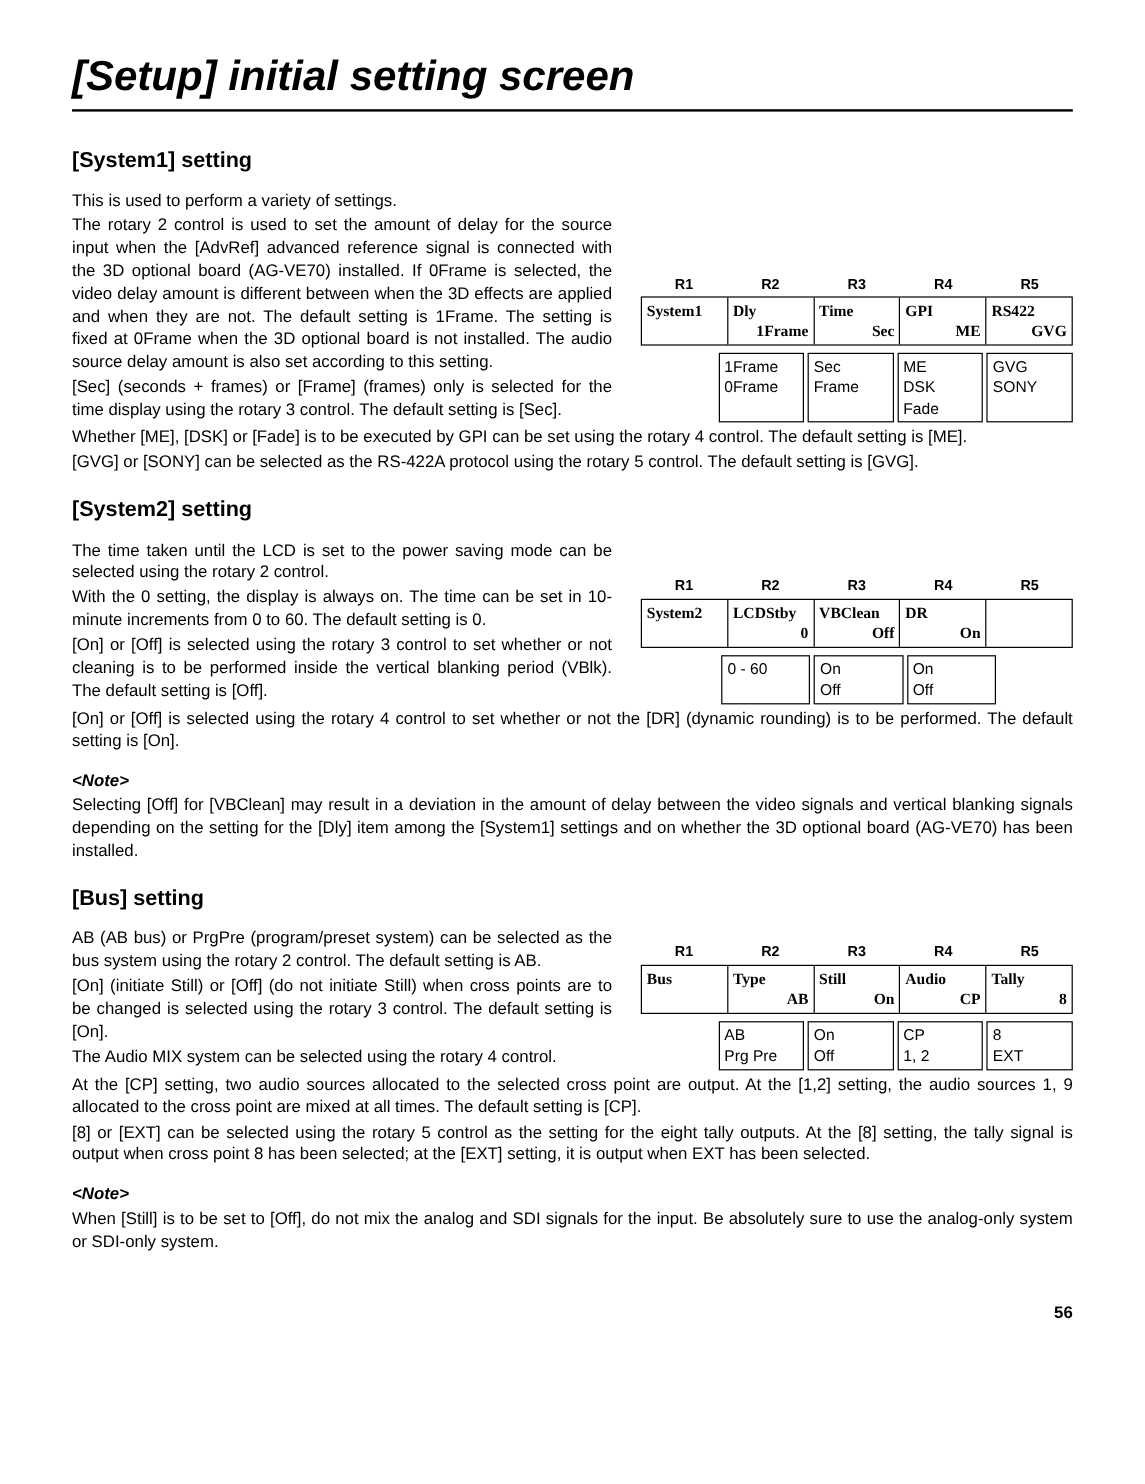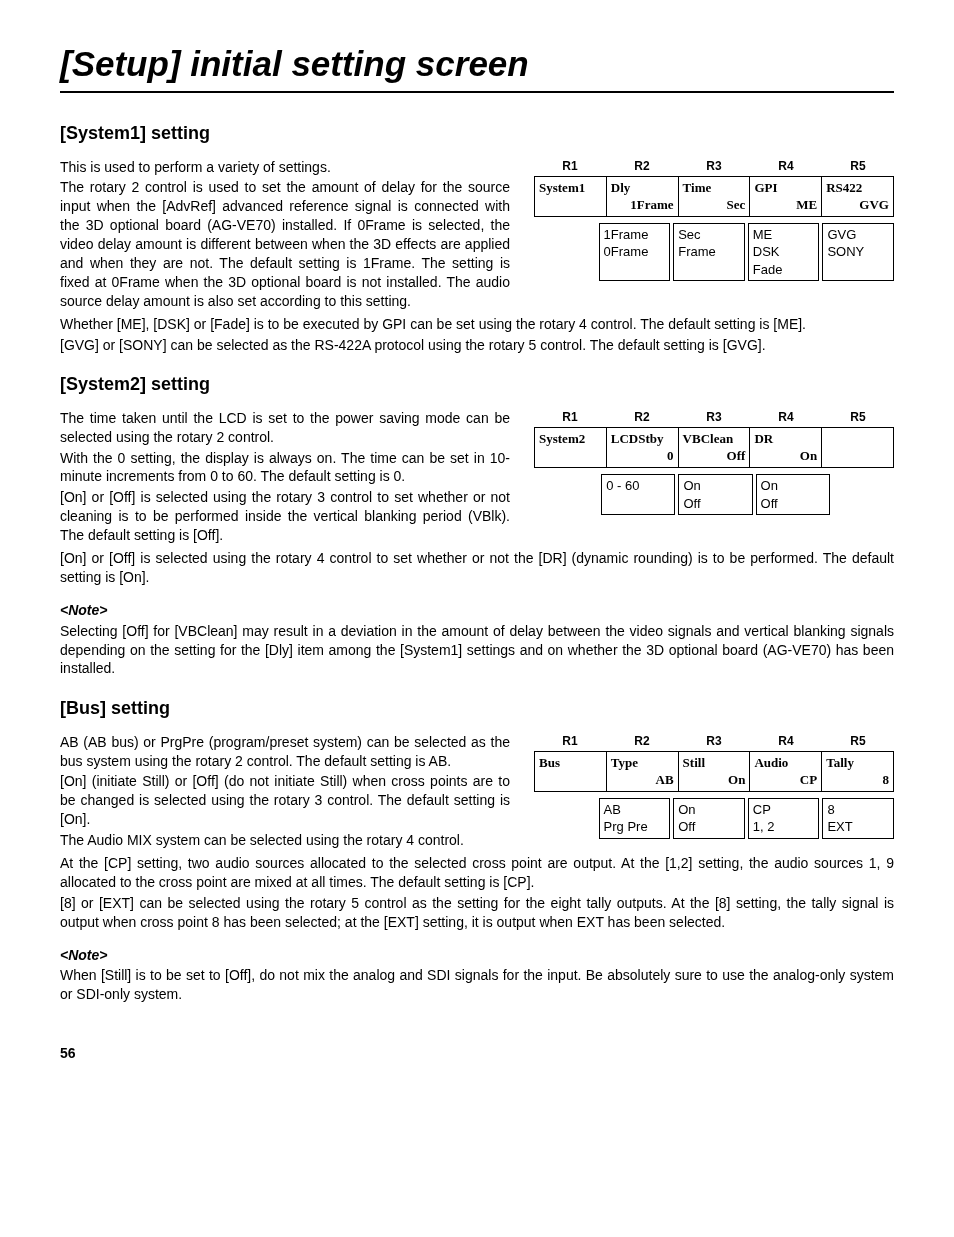--- a/index.html
+++ b/index.html
@@ -22,21 +22,21 @@
     margin-bottom: 28px;
   }
   .section-title {
     font-weight: bold;
     font-size: 18px;
     margin-top: 18px;
     margin-bottom: 12px;
   }
   .split {
     display: flex;
-    align-items: flex-start;
+    align-items: flex-end;
     gap: 24px;
   }
   .left {
     flex: 1 1 0;
     text-align: justify;
   }
   .right {
     width: 360px;
     flex: 0 0 auto;
   }
@@ -78,36 +78,37 @@
     flex: 1;
     border: 1px solid #000;
     padding: 2px 4px;
     font-size: 13px;
     box-sizing: border-box;
     margin-left: 3px;
   }
   .opt-row .opt:first-of-type { margin-left: 0; }
   .opt .o-line { white-space: nowrap; }
   .page-num {
-    text-align: left;
+    text-align: right;
     font-weight: bold;
     margin-top: 40px;
     font-size: 14px;
   }
 </style>
 </head>
 <body>
 
 <div class="page-title">[Setup] initial setting screen</div>
 
 <div class="section-title">[System1] setting</div>
 <div class="split">
   <div class="left">
     <p>This is used to perform a variety of settings.</p>
     <p>The rotary 2 control is used to set the amount of delay for the source input when the [AdvRef] advanced reference signal is connected with the 3D optional board (AG-VE70) installed.  If 0Frame is selected, the video delay amount is different between when the 3D effects are applied and when they are not.  The default setting is 1Frame.  The setting is fixed at 0Frame when the 3D optional board is not installed.  The audio source delay amount is also set according to this setting.</p>
+    <p>[Sec] (seconds + frames) or [Frame] (frames) only is selected for the time display using the rotary 3 control.  The default setting is [Sec].</p>
   </div>
   <div class="right">
     <div class="r-labels">
       <span>R1</span>
         <span>R2</span>
         <span>R3</span>
         <span>R4</span>
         <span>R5</span>
     </div>
     <div class="ui-row">

